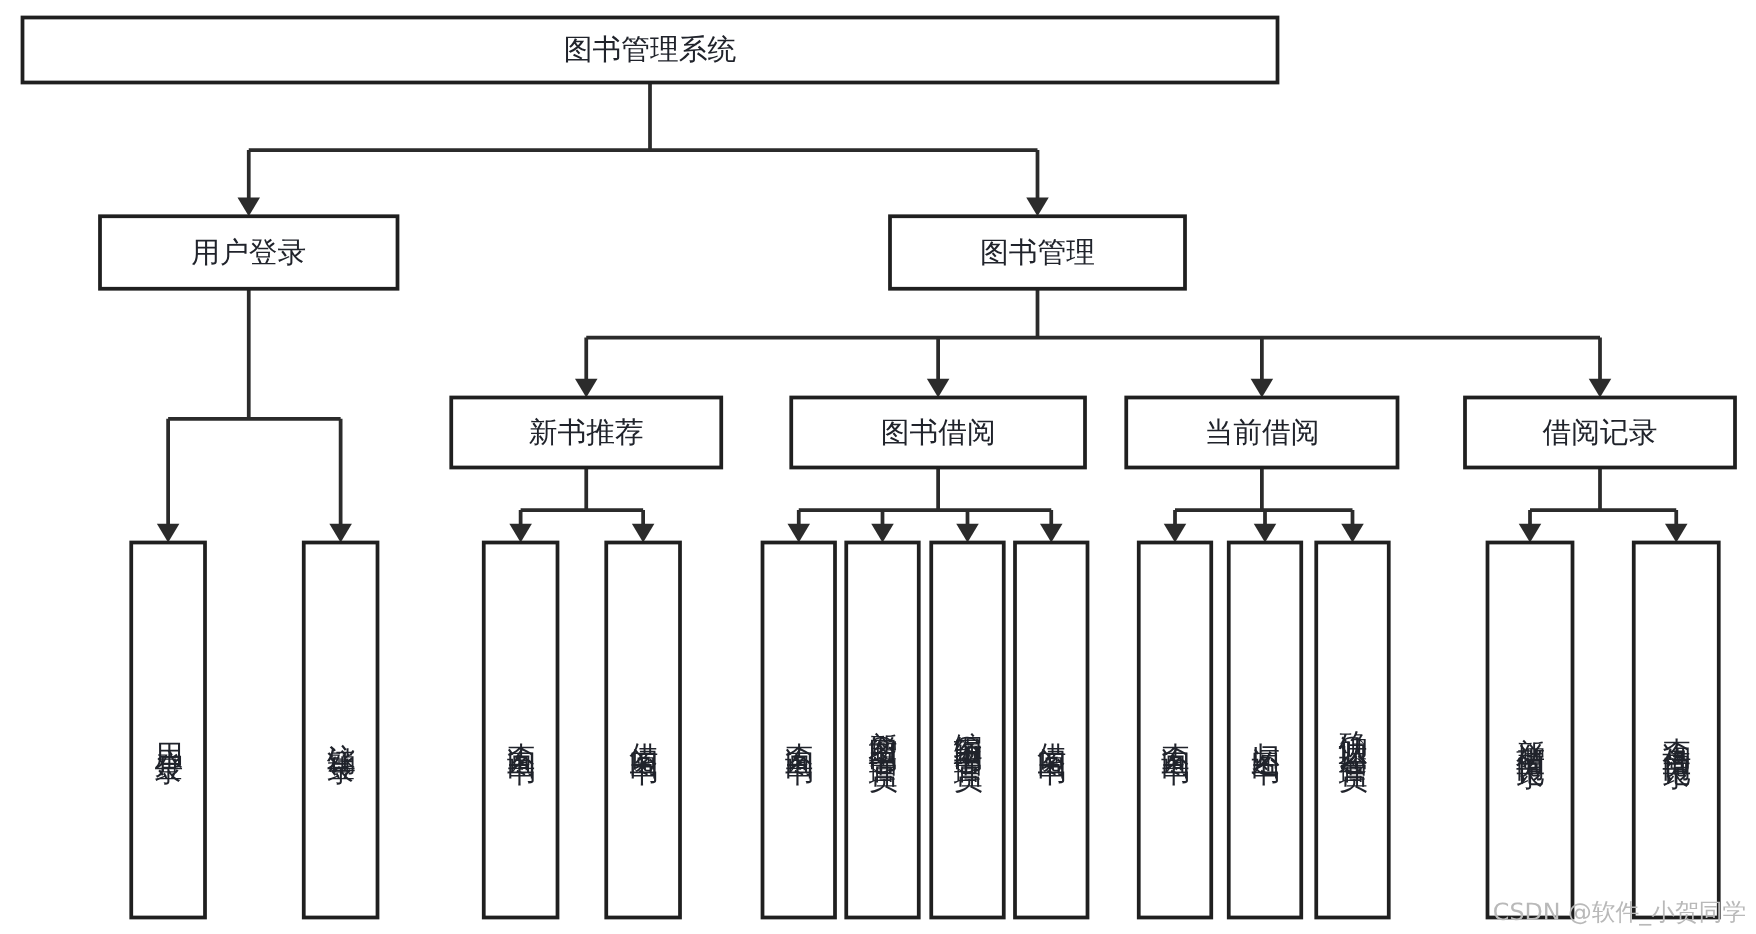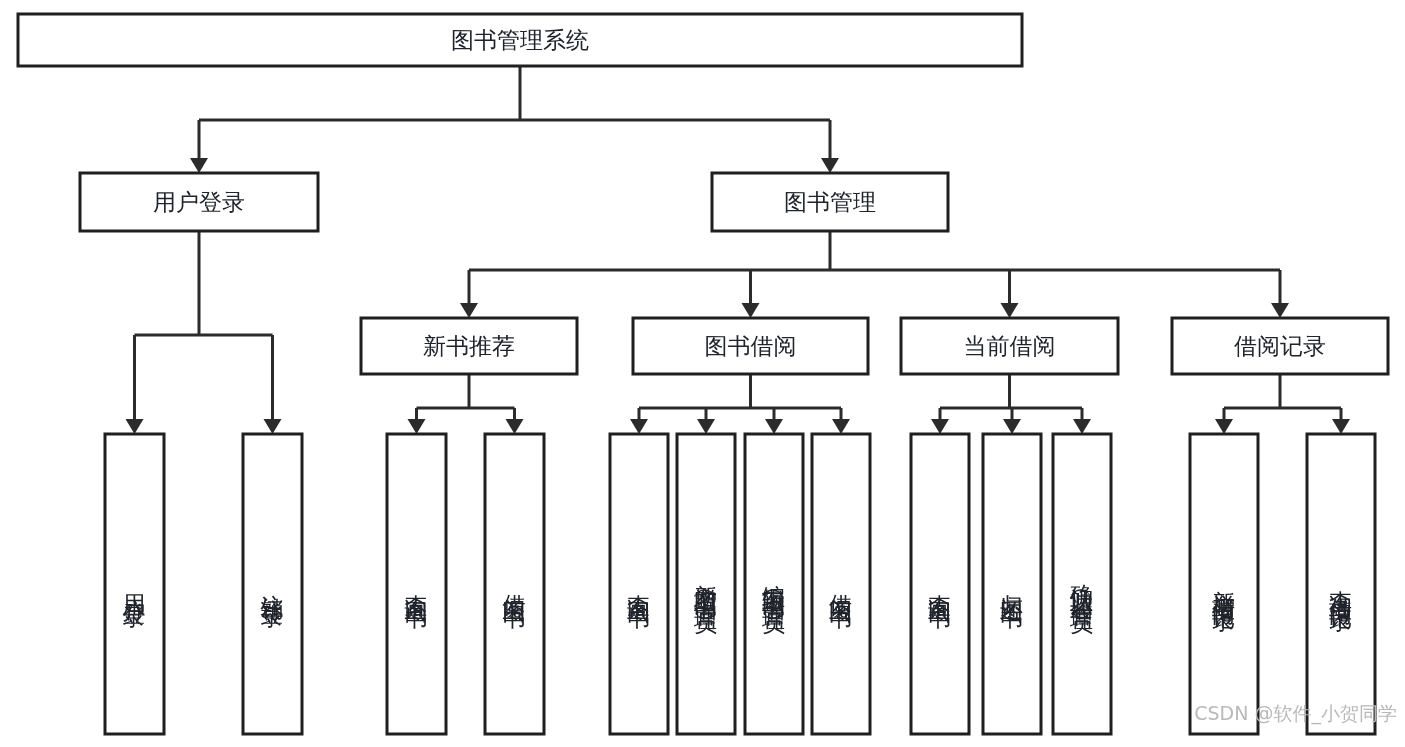--- a/index.html
+++ b/index.html
@@ -53,21 +53,21 @@
     fill: #20232b;
     writing-mode: vertical-rl;
     text-orientation: upright;
     letter-spacing: 4px;
     dominant-baseline: central;
     text-anchor: middle;
   }
   .watermark {
     position: absolute;
     right: 8px;
-    bottom: 20px;
+    bottom: 4px;
     font-family: "DejaVu Sans", "Liberation Sans", sans-serif;
     font-size: 19px;
     color: #b9b9b9;
     white-space: nowrap;
     pointer-events: none;
   }
 </style>
 </head>
 <body>
 

